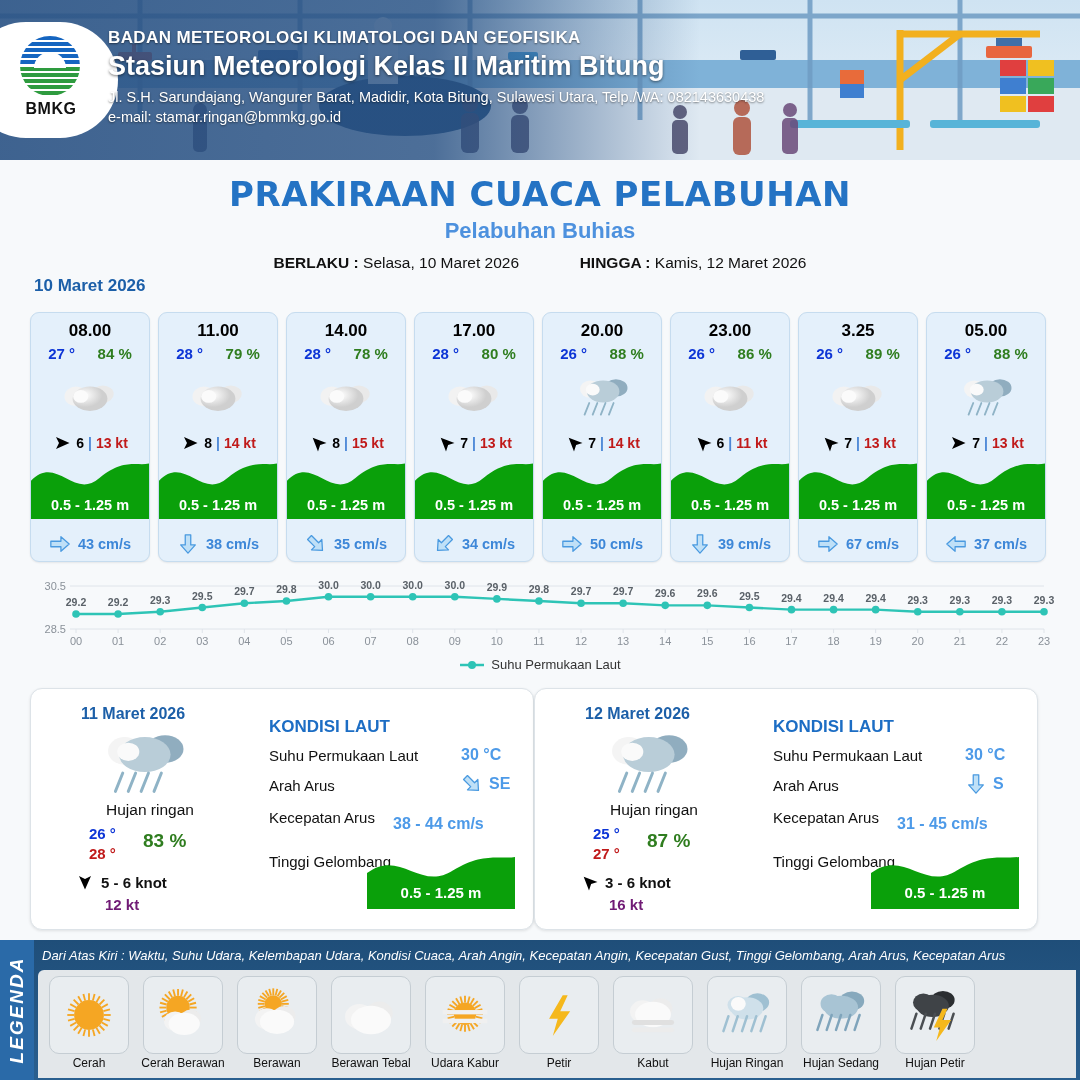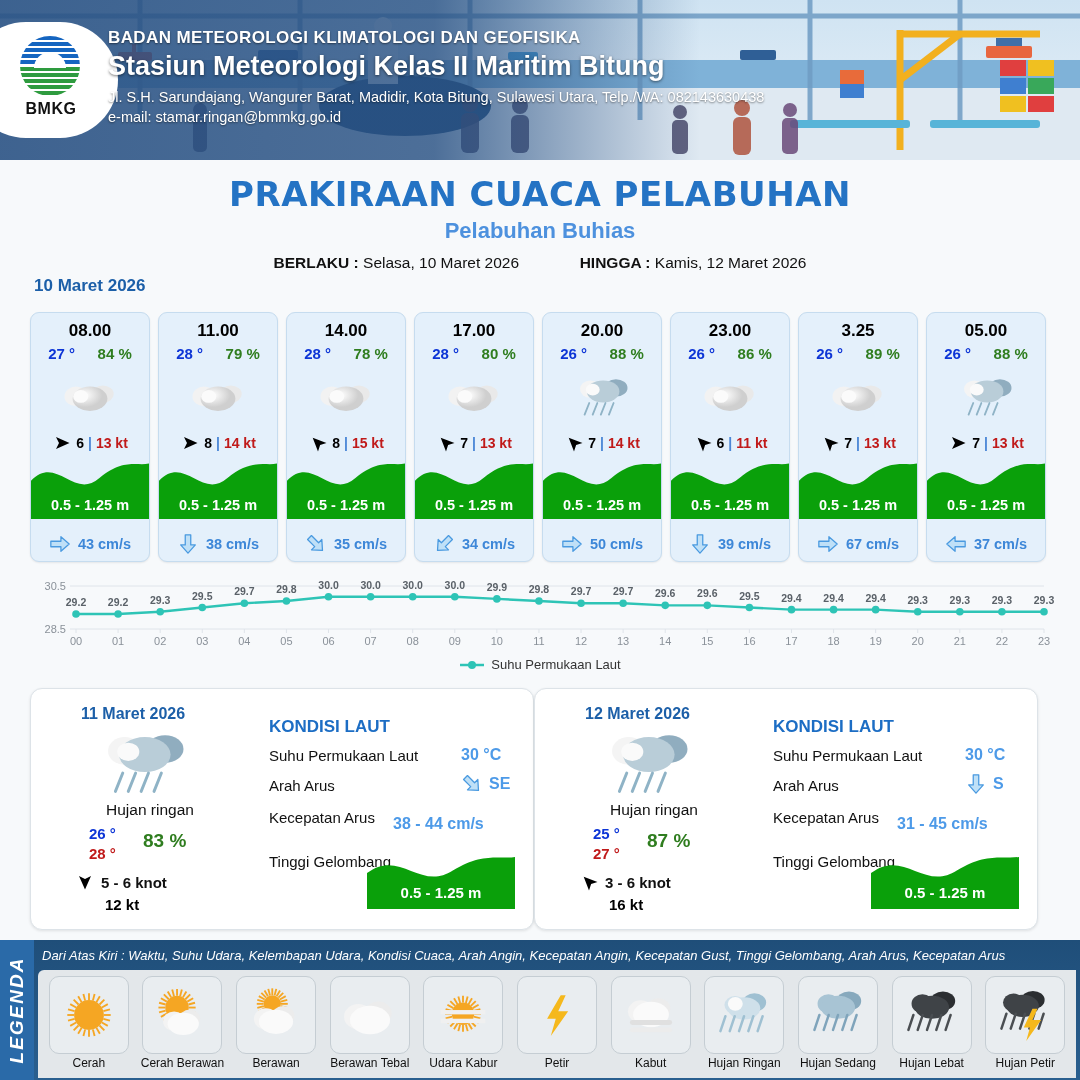--- a/index.html
+++ b/index.html
@@ -96,21 +96,21 @@
     border-radius:12px; position:relative; box-shadow:0 1px 3px rgba(0,0,0,.10); }
   .p-date { position:absolute; left:50px; top:16px; font-size:16px; font-weight:bold; color:#1c5fa8; }
   .p-icon { position:absolute; left:66px; top:38px; width:96px; height:72px; }
   .p-cond { position:absolute; left:24px; top:112px; width:190px; text-align:center;
     font-size:15.5px; color:#111; }
   .p-tmin { position:absolute; left:58px; top:136px; font-size:15px; font-weight:bold; color:#0d35d6; }
   .p-tmax { position:absolute; left:58px; top:156px; font-size:15px; font-weight:bold; color:#c01a1a; }
   .p-hum { position:absolute; left:112px; top:141px; font-size:19px; font-weight:bold; color:#2f7d1f; }
   .p-wind { position:absolute; left:44px; top:184px; display:flex; align-items:center; gap:6px;
     font-size:15px; font-weight:bold; color:#111; }
-  .p-gust { position:absolute; left:74px; top:207px; font-size:15px; font-weight:bold; color:#000000; }
+  .p-gust { position:absolute; left:74px; top:207px; font-size:15px; font-weight:bold; color:#701a75; }
   .p-title { position:absolute; left:238px; top:28px; font-size:17px; font-weight:bold; color:#1c6dc4; }
   .p-lbl { position:absolute; left:238px; font-size:15px; color:#111; }
   .p-val { position:absolute; font-size:16px; font-weight:bold; color:#4d9ae8; }
   .p-wave { position:absolute; right:18px; bottom:20px; width:148px; height:62px; }
   .p-wavetxt { position:absolute; right:18px; bottom:28px; width:148px; text-align:center;
     font-size:15px; font-weight:bold; color:#fff; }
 
   
   .legenda { position:absolute; left:0; top:940px; width:1080px; height:140px;
     background:linear-gradient(180deg,#1f4e79 0%,#2a5f8f 100%); }
@@ -1045,37 +1045,20 @@
             <line x1="50" y1="50" x2="42" y2="74" stroke="#7fa4bb" stroke-width="4" stroke-linecap="round"></line>
             <line x1="65" y1="50" x2="57" y2="74" stroke="#7fa4bb" stroke-width="4" stroke-linecap="round"></line>
             <line x1="80" y1="50" x2="72" y2="74" stroke="#7fa4bb" stroke-width="4" stroke-linecap="round"></line>
           </svg>
         </div>
       <div class="leg-cap">Hujan Sedang</div>
     </div>
     <div class="leg-item">
       <div class="leg-cell">
           <svg width="62" height="62" viewBox="0 0 100 100">
-            <g transform="translate(50,32) scale(1.1)">
-              <ellipse cx="16" cy="-4" rx="18" ry="14" fill="#2b2e31"></ellipse>
-              <ellipse cx="-14" cy="0" rx="16" ry="14" fill="#3f4347"></ellipse>
-              <ellipse cx="0" cy="5" rx="25" ry="17" fill="#3f4347"></ellipse>
-            </g>
-            <line x1="20" y1="50" x2="12" y2="74" stroke="#4a4e52" stroke-width="4" stroke-linecap="round"></line>
-            <line x1="35" y1="50" x2="27" y2="74" stroke="#4a4e52" stroke-width="4" stroke-linecap="round"></line>
-            <line x1="50" y1="50" x2="42" y2="74" stroke="#4a4e52" stroke-width="4" stroke-linecap="round"></line>
-            <line x1="65" y1="50" x2="57" y2="74" stroke="#4a4e52" stroke-width="4" stroke-linecap="round"></line>
-            <line x1="80" y1="50" x2="72" y2="74" stroke="#4a4e52" stroke-width="4" stroke-linecap="round"></line>
-          </svg>
-        </div>
-      <div class="leg-cap">Hujan Lebat</div>
-    </div>
-    <div class="leg-item">
-      <div class="leg-cell">
-          <svg width="62" height="62" viewBox="0 0 100 100">
             <g transform="translate(46,30) scale(1.05)">
               <ellipse cx="16" cy="-4" rx="18" ry="14" fill="#2b2e31"></ellipse>
               <ellipse cx="-14" cy="0" rx="16" ry="14" fill="#3f4347"></ellipse>
               <ellipse cx="0" cy="5" rx="25" ry="17" fill="#3f4347"></ellipse>
             </g>
             <line x1="20" y1="48" x2="12" y2="72" stroke="#4a4e52" stroke-width="4" stroke-linecap="round"></line>
             <line x1="35" y1="48" x2="27" y2="72" stroke="#4a4e52" stroke-width="4" stroke-linecap="round"></line>
             <line x1="50" y1="48" x2="42" y2="72" stroke="#4a4e52" stroke-width="4" stroke-linecap="round"></line>
             <line x1="65" y1="48" x2="57" y2="72" stroke="#4a4e52" stroke-width="4" stroke-linecap="round"></line>
             <line x1="80" y1="48" x2="72" y2="72" stroke="#4a4e52" stroke-width="4" stroke-linecap="round"></line>

